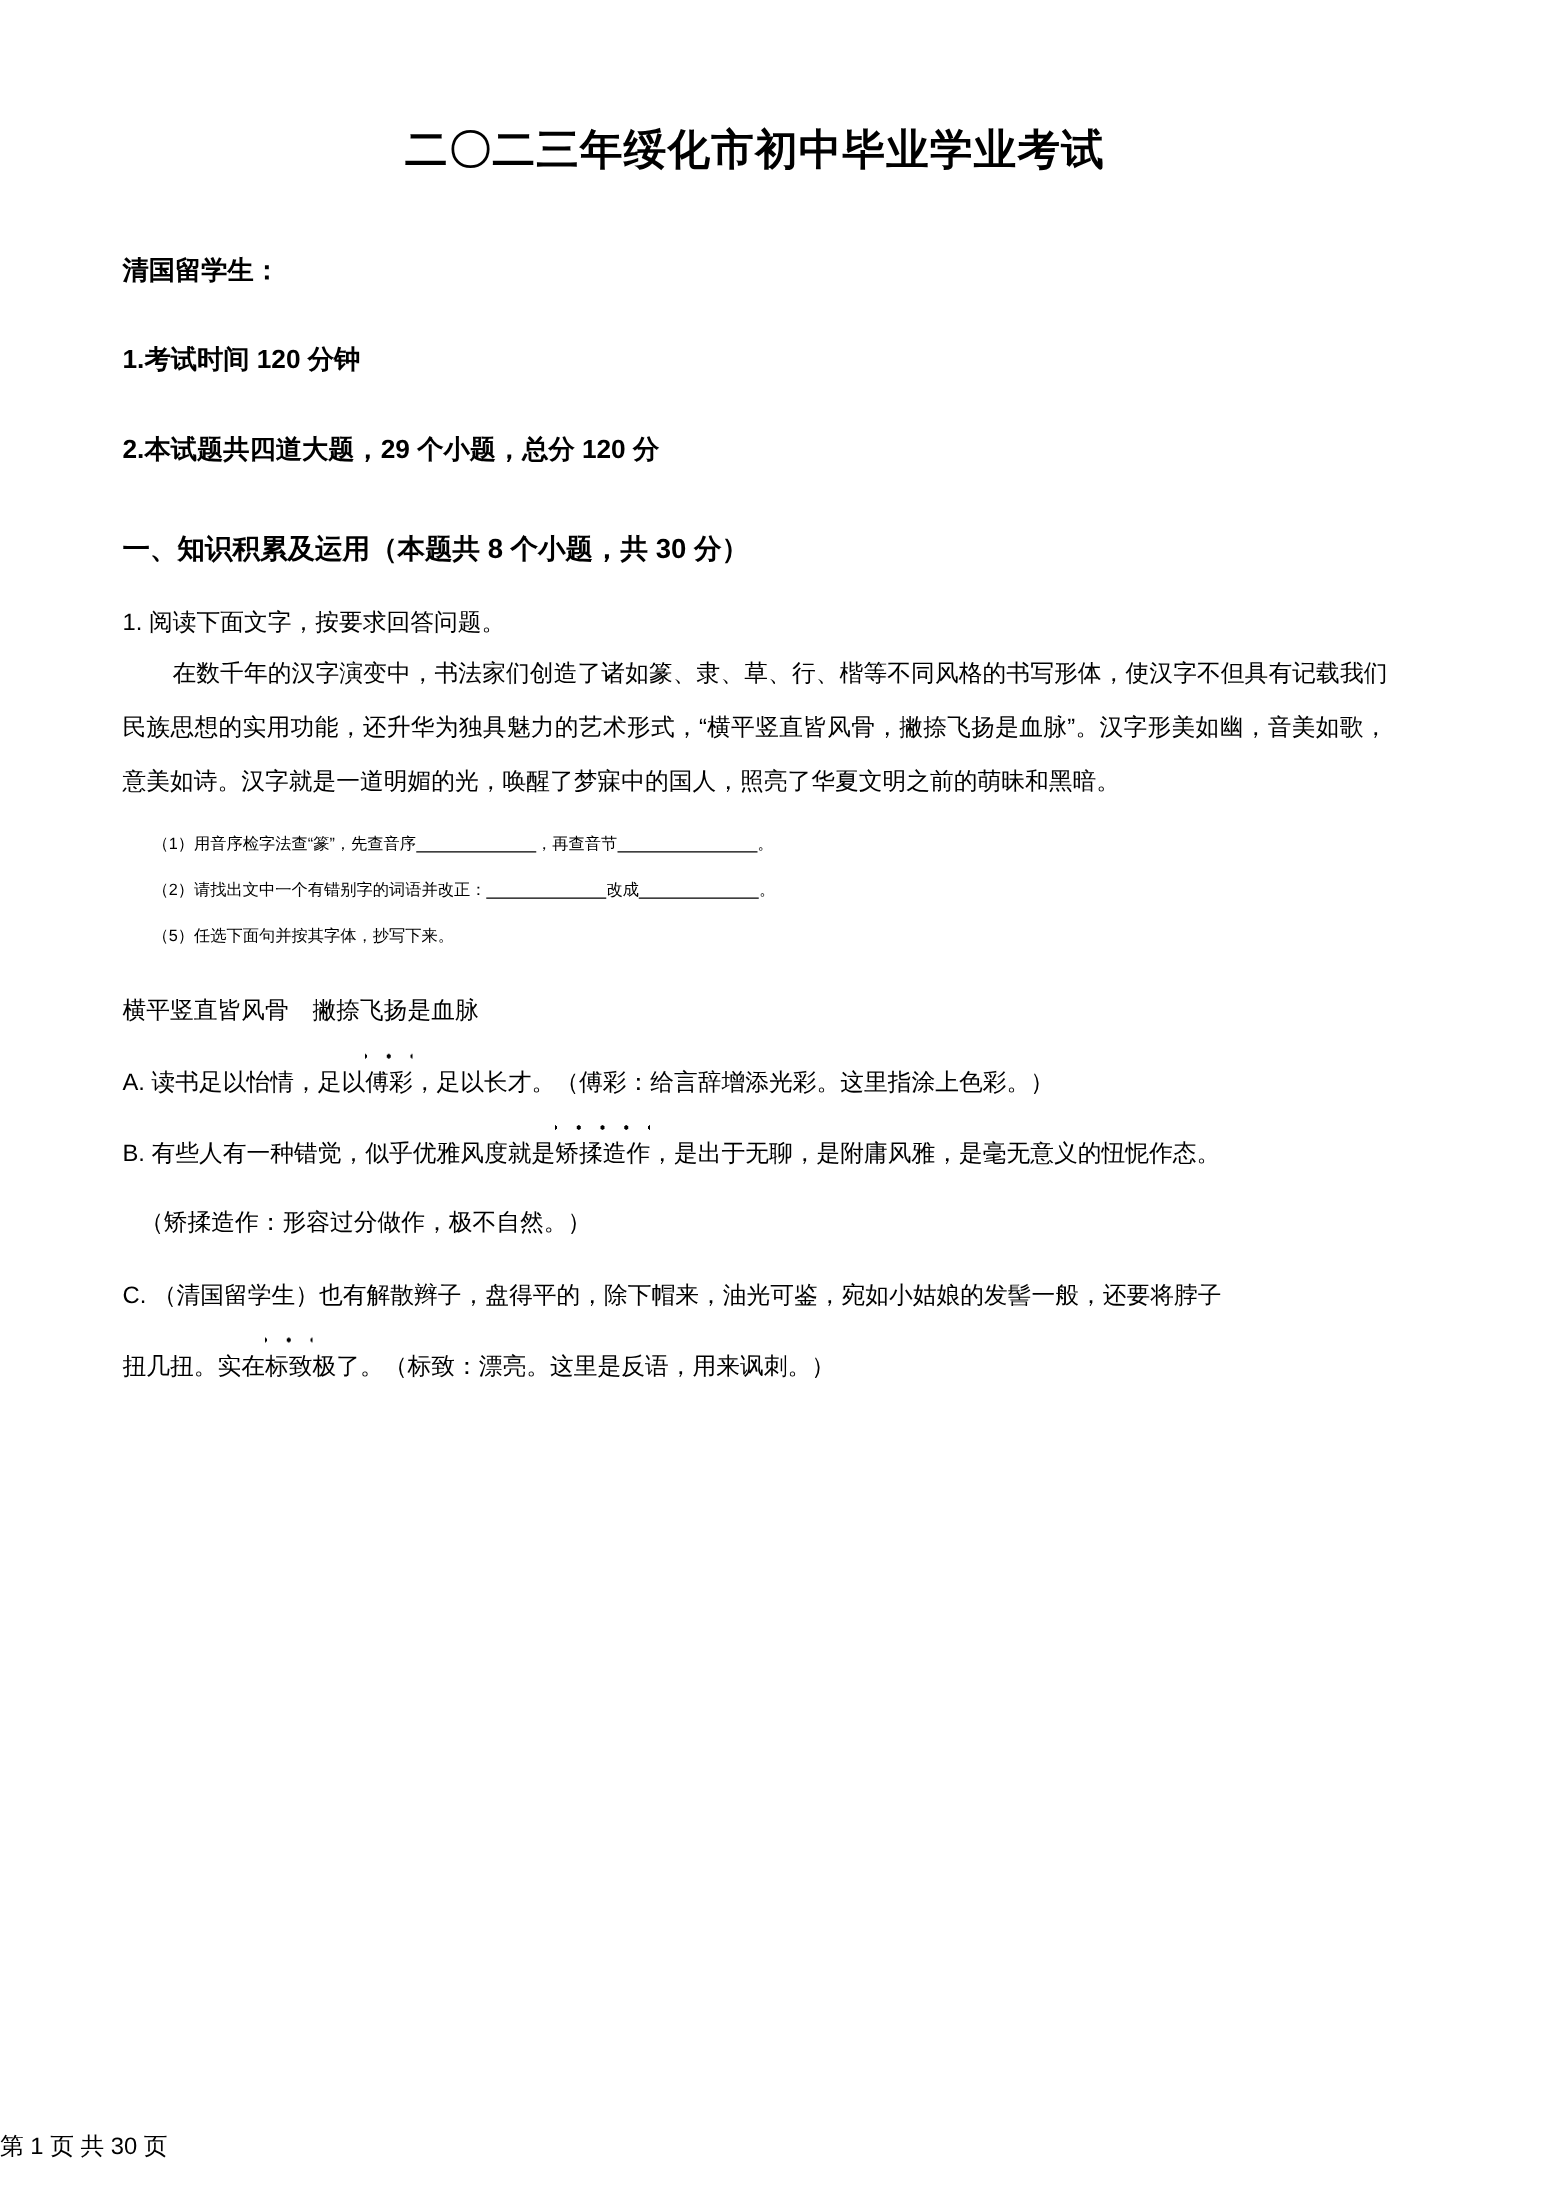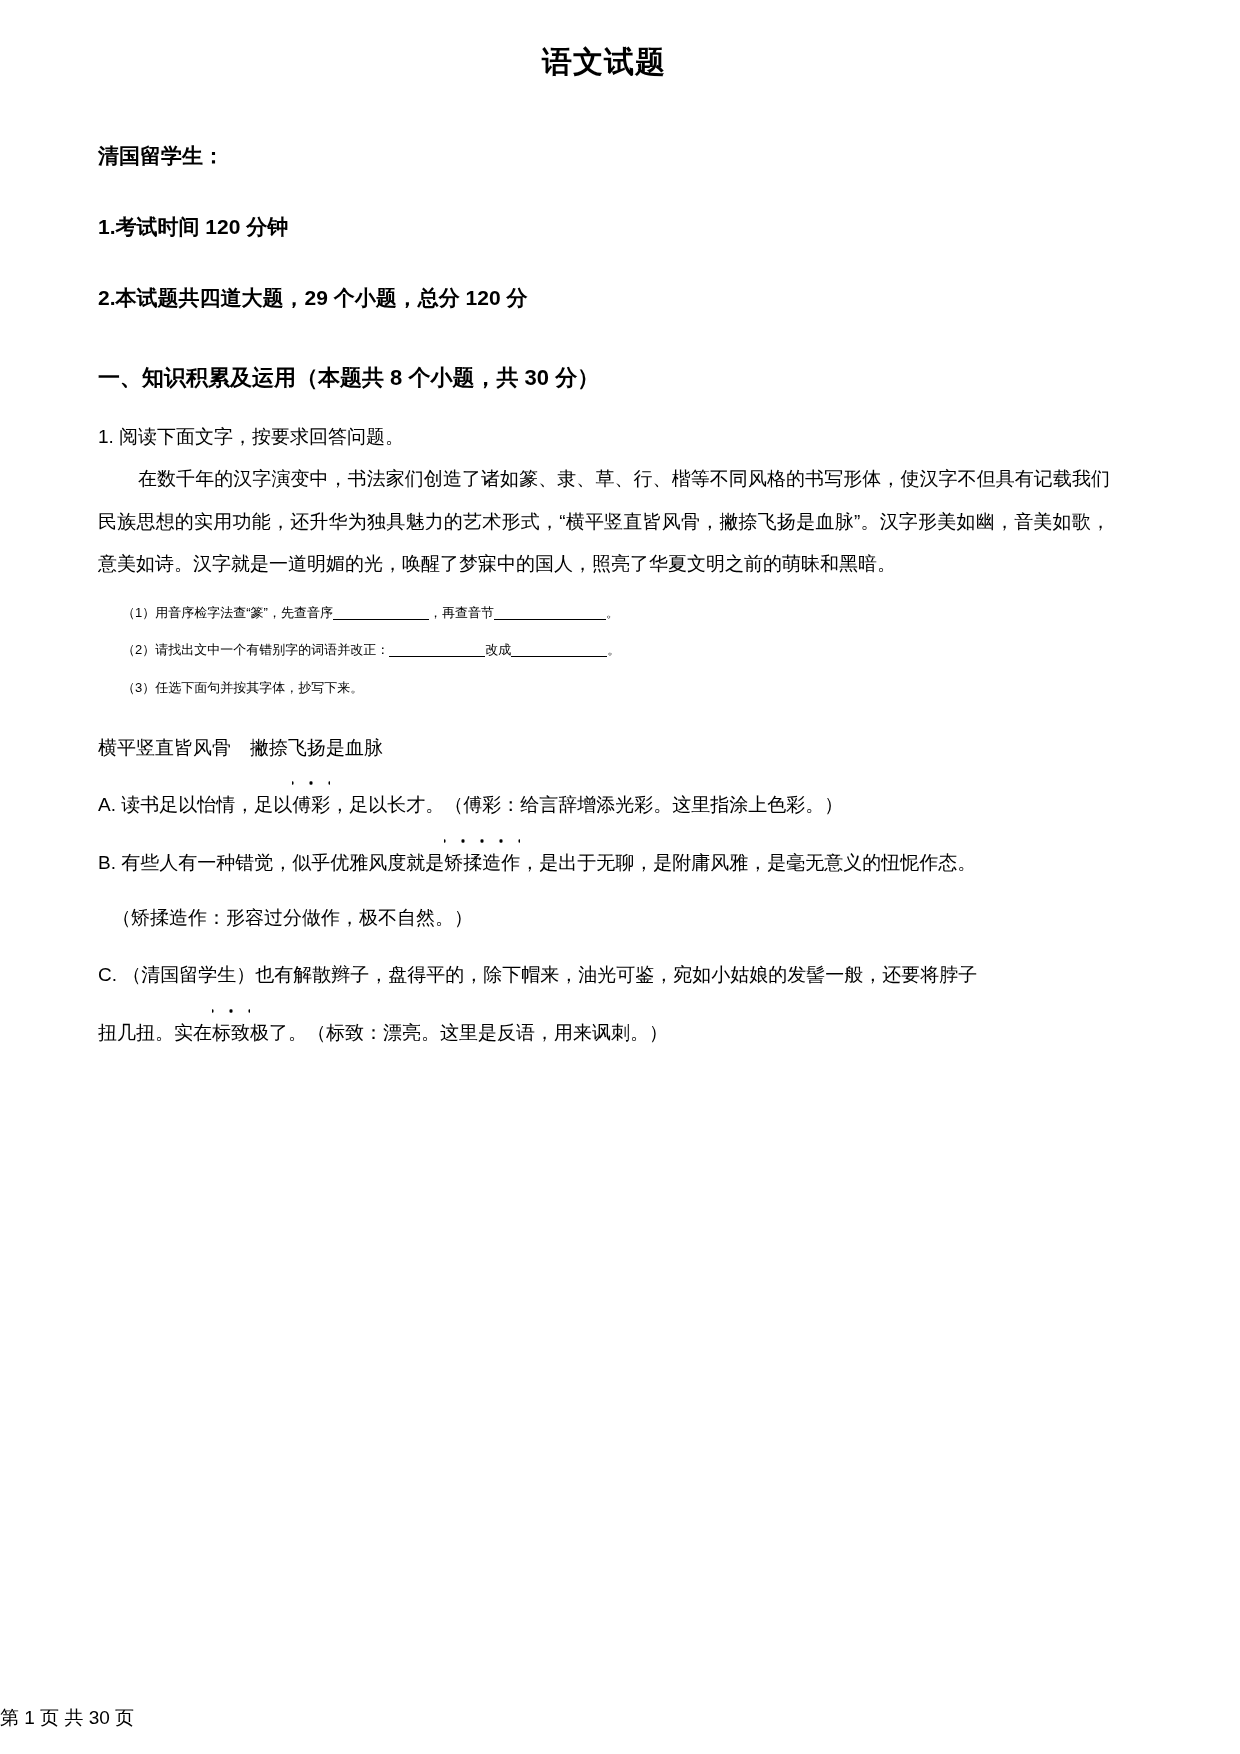--- a/index.html
+++ b/index.html
@@ -152,41 +152,41 @@
     font-size: 19px;
     line-height: 1.4;
   }
 </style>
 </head>
 <body>
 
 <div class="page">
   <div class="content">
 
-    <div class="doc-subtitle">语文试题</div>
+    <div class="doc-title">二〇二三年绥化市初中毕业学业考试</div>
 
     <div class="notice-head">清国留学生：</div>
     <div class="notice-line">1.考试时间 120 分钟</div>
     <div class="notice-line">2.本试题共四道大题，29 个小题，总分 120 分</div>
 
     <div class="section-head">一、知识积累及运用（本题共 8 个小题，共 30 分）</div>
 
     <div class="q-line">1. 阅读下面文字，按要求回答问题。</div>
 
     <div class="passage"><span class="indent"></span><span>在数千年的汉字演变中，书法家们创造了诸如篆、隶、草、行、楷等不同风格的书写形体，使汉字不但具有记载我们民族思想的实用功能，还升华为独具魅力的艺术形式，“横平竖直皆风骨，撇捺飞扬是血脉”。汉字形美如幽，音美如歌，意美如诗。汉字就是一道明媚的光，唤醒了梦寐中的国人，照亮了华夏文明之前的萌昧和黑暗。</span></div>
 
     <div class="sub-q">
       <span>（1）用音序检字法查“篆”，先查音序</span><span class="blank-s"></span><span>，再查音节</span><span class="blank-m"></span><span>。</span>
     </div>
 
     <div class="sub-q">
       <span>（2）请找出文中一个有错别字的词语并改正：</span><span class="blank-s"></span><span>改成</span><span class="blank-s"></span><span>。</span>
     </div>
 
-    <div class="sub-q">（3）任选下面句并按其字体，抄写下来。</div>
+    <div class="sub-q">（5）任选下面句并按其字体，抄写下来。</div>
 
     <div class="copy-line">横平竖直皆风骨　撇捺飞扬是血脉</div>
 
 
     <div class="opt"><span>A. 读书足以怡情，足以</span><span class="dotted">傅彩</span><span>，足以长才。（傅彩：给言辞增添光彩。这里指涂上色彩。）</span></div>
 
     <div class="opt"><span>B. 有些人有一种错觉，似乎优雅风度就是</span><span class="dotted">矫揉造作</span><span>，是出于无聊，是附庸风雅，是毫无意义的忸怩作态。</span></div>
 
     <div class="opt note">（矫揉造作：形容过分做作，极不自然。）</div>
 

